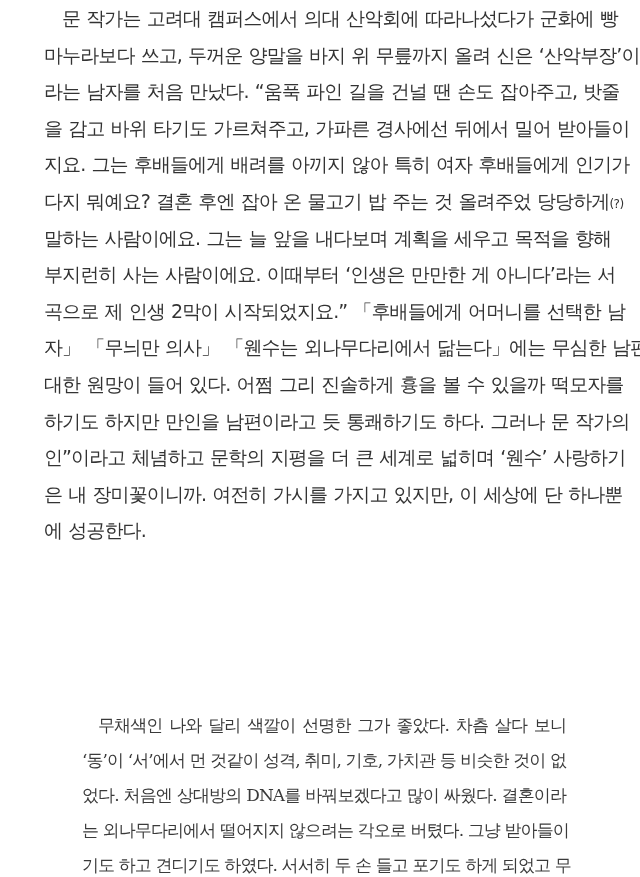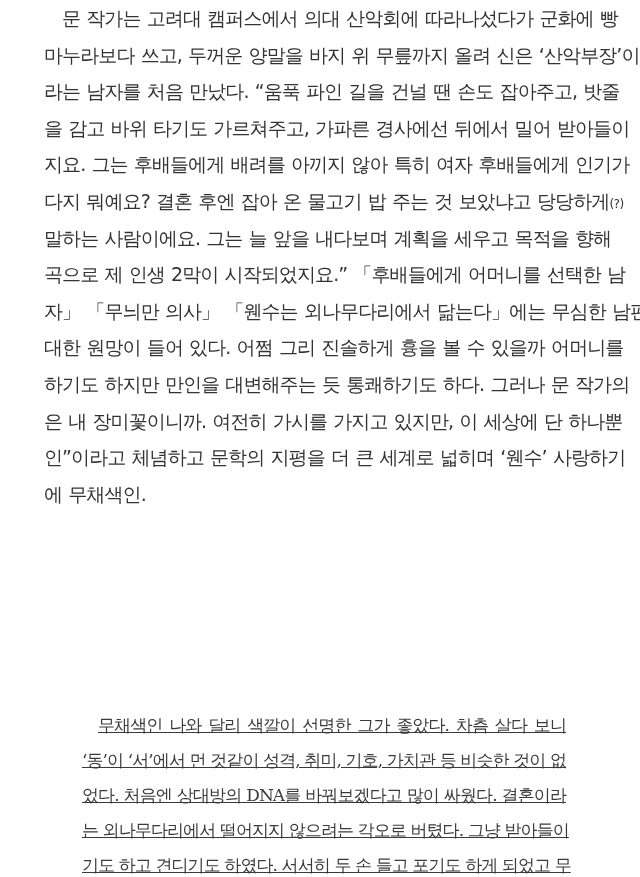--- a/index.html
+++ b/index.html
@@ -55,50 +55,50 @@
       letter-spacing: -0.9px;
       color: #3a3a3a;
     }
     .para2 .line {
       display: block;
       height: 35px;
       line-height: 35px;
       white-space: nowrap;
       text-align: justify;
       text-align-last: justify;
-      text-decoration: underline;
     }
     .para2 .line.first {
       padding-left: 16px;
     }
     .small-note {
       font-size: 12px;
       letter-spacing: -0.5px;
     }
   </style>
 </head>
 <body>
 
 <div class="page">
 
   <div class="para1">
     <span class="line first">문 작가는 고려대 캠퍼스에서 의대 산악회에 따라나섰다가 군화에 빵</span>
     <span class="line">마누라보다 쓰고, 두꺼운 양말을 바지 위 무릎까지 올려 신은 ‘산악부장’이</span>
     <span class="line">라는 남자를 처음 만났다. “움푹 파인 길을 건널 땐 손도 잡아주고, 밧줄</span>
     <span class="line">을 감고 바위 타기도 가르쳐주고, 가파른 경사에선 뒤에서 밀어 받아들이</span>
     <span class="line">지요. 그는 후배들에게 배려를 아끼지 않아 특히 여자 후배들에게 인기가</span>
-    <span class="line"><span>다지 뭐예요? 결혼 후엔 잡아 온 물고기 밥 주는 것 보았냐고 당당하게</span><span class="small-note">(?)</span></span>
+    <span class="line"><span>다지 뭐예요? 결혼 후엔 잡아 온 물고기 밥 주는 것 올려주었 당당하게</span><span class="small-note">(?)</span></span>
     <span class="line">말하는 사람이에요. 그는 늘 앞을 내다보며 계획을 세우고 목적을 향해</span>
+    <span class="line">부지런히 사는 사람이에요. 이때부터 ‘인생은 만만한 게 아니다’라는 서</span>
     <span class="line">곡으로 제 인생 2막이 시작되었지요.” 「후배들에게 어머니를 선택한 남</span>
     <span class="line">자」 「무늬만 의사」 「웬수는 외나무다리에서 닮는다」에는 무심한 남편에</span>
-    <span class="line">대한 원망이 들어 있다. 어쩜 그리 진솔하게 흉을 볼 수 있을까 어머니를</span>
-    <span class="line">하기도 하지만 만인을 대변해주는 듯 통쾌하기도 하다. 그러나 문 작가의</span>
+    <span class="line">대한 원망이 들어 있다. 어쩜 그리 진솔하게 흉을 볼 수 있을까 떡모자를</span>
+    <span class="line">하기도 하지만 만인을 남편이라고 듯 통쾌하기도 하다. 그러나 문 작가의</span>
+    <span class="line">인”이라고 체념하고 문학의 지평을 더 큰 세계로 넓히며 ‘웬수’ 사랑하기</span>
     <span class="line">은 내 장미꽃이니까. 여전히 가시를 가지고 있지만, 이 세상에 단 하나뿐</span>
-    <span class="line">인”이라고 체념하고 문학의 지평을 더 큰 세계로 넓히며 ‘웬수’ 사랑하기</span>
-    <span class="line last">에 무채색인.</span>
+    <span class="line last">에 성공한다.</span>
   </div>
 
   <div class="para2">
     <span class="line first">무채색인 나와 달리 색깔이 선명한 그가 좋았다. 차츰 살다 보니</span>
     <span class="line">‘동’이 ‘서’에서 먼 것같이 성격, 취미, 기호, 가치관 등 비슷한 것이 없</span>
     <span class="line">었다. 처음엔 상대방의 DNA를 바꿔보겠다고 많이 싸웠다. 결혼이라</span>
     <span class="line">는 외나무다리에서 떨어지지 않으려는 각오로 버텼다. 그냥 받아들이</span>
     <span class="line">기도 하고 견디기도 하였다. 서서히 두 손 들고 포기도 하게 되었고 무</span>
   </div>
 

